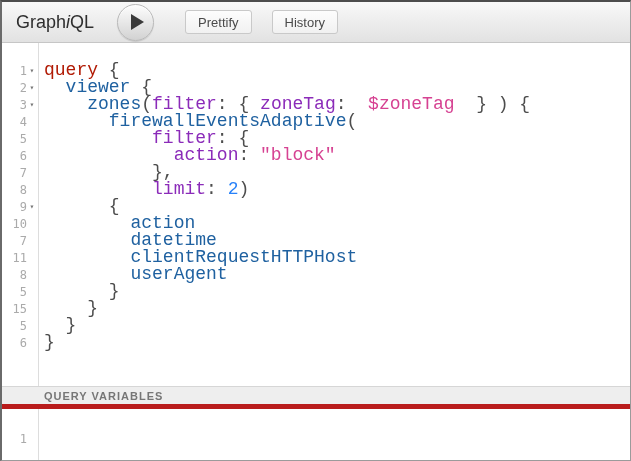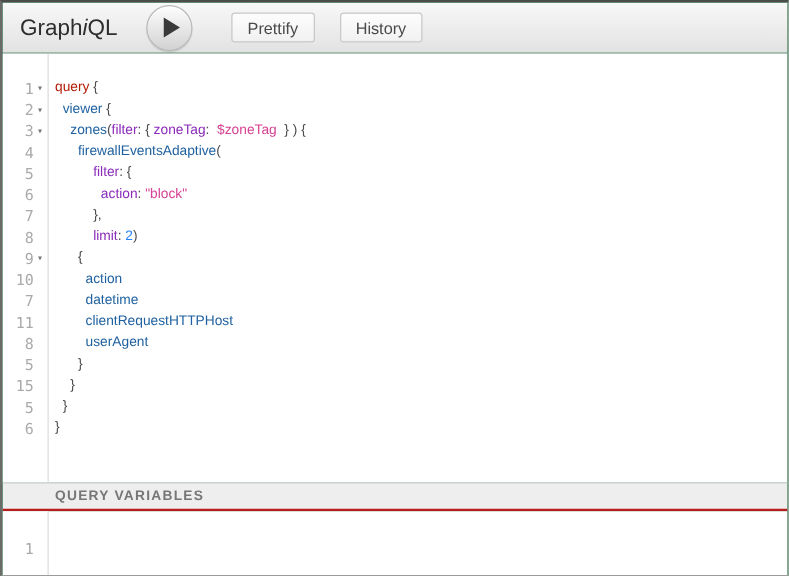--- a/index.html
+++ b/index.html
@@ -44,28 +44,28 @@
   .gutter{
     flex:0 0 37px;box-sizing:border-box;border-right:1px solid #ddd;
     padding-top:19px;background:#fff;
     font-family:"DejaVu Sans Mono",monospace;font-size:12px;
   }
   .gutter-row{height:17px;display:flex;align-items:center;justify-content:flex-end;padding-right:1px;box-sizing:border-box;}
   .lnum{color:#aaa;text-align:right;}
   .fold{width:10px;text-align:center;font-size:8px;color:#777;line-height:17px;}
   .code{
     flex:1;padding:19px 0 0 5px;
-    font-family:Liberation Sans, sans-serif;font-size:11px;line-height:17px;
+    font-family:Liberation Mono, monospace;font-size:18px;line-height:17px;
     white-space:pre;color:#4d4d4d;
   }
   .code-line{height:17px;}
   
   .var-title-bar{
     flex:0 0 23px;box-sizing:border-box;background:#eeeeee;
-    border-top:1px solid #d6d6d6;border-bottom:2px solid #b91c1c;
+    border-top:1px solid #d6d6d6;border-bottom:5px solid #b91c1c;
     display:flex;align-items:center;padding-left:42px;
   }
   .var-title{
     font-size:11px;font-weight:700;letter-spacing:1px;color:#767676;
     font-family:"Liberation Sans",sans-serif;
   }
   .var-editor{flex:0 0 51px;display:flex;background:#fff;overflow:hidden;}
   .var-editor .gutter{padding-top:21px;}
   .var-editor .code{padding-top:21px;}
 </style>

